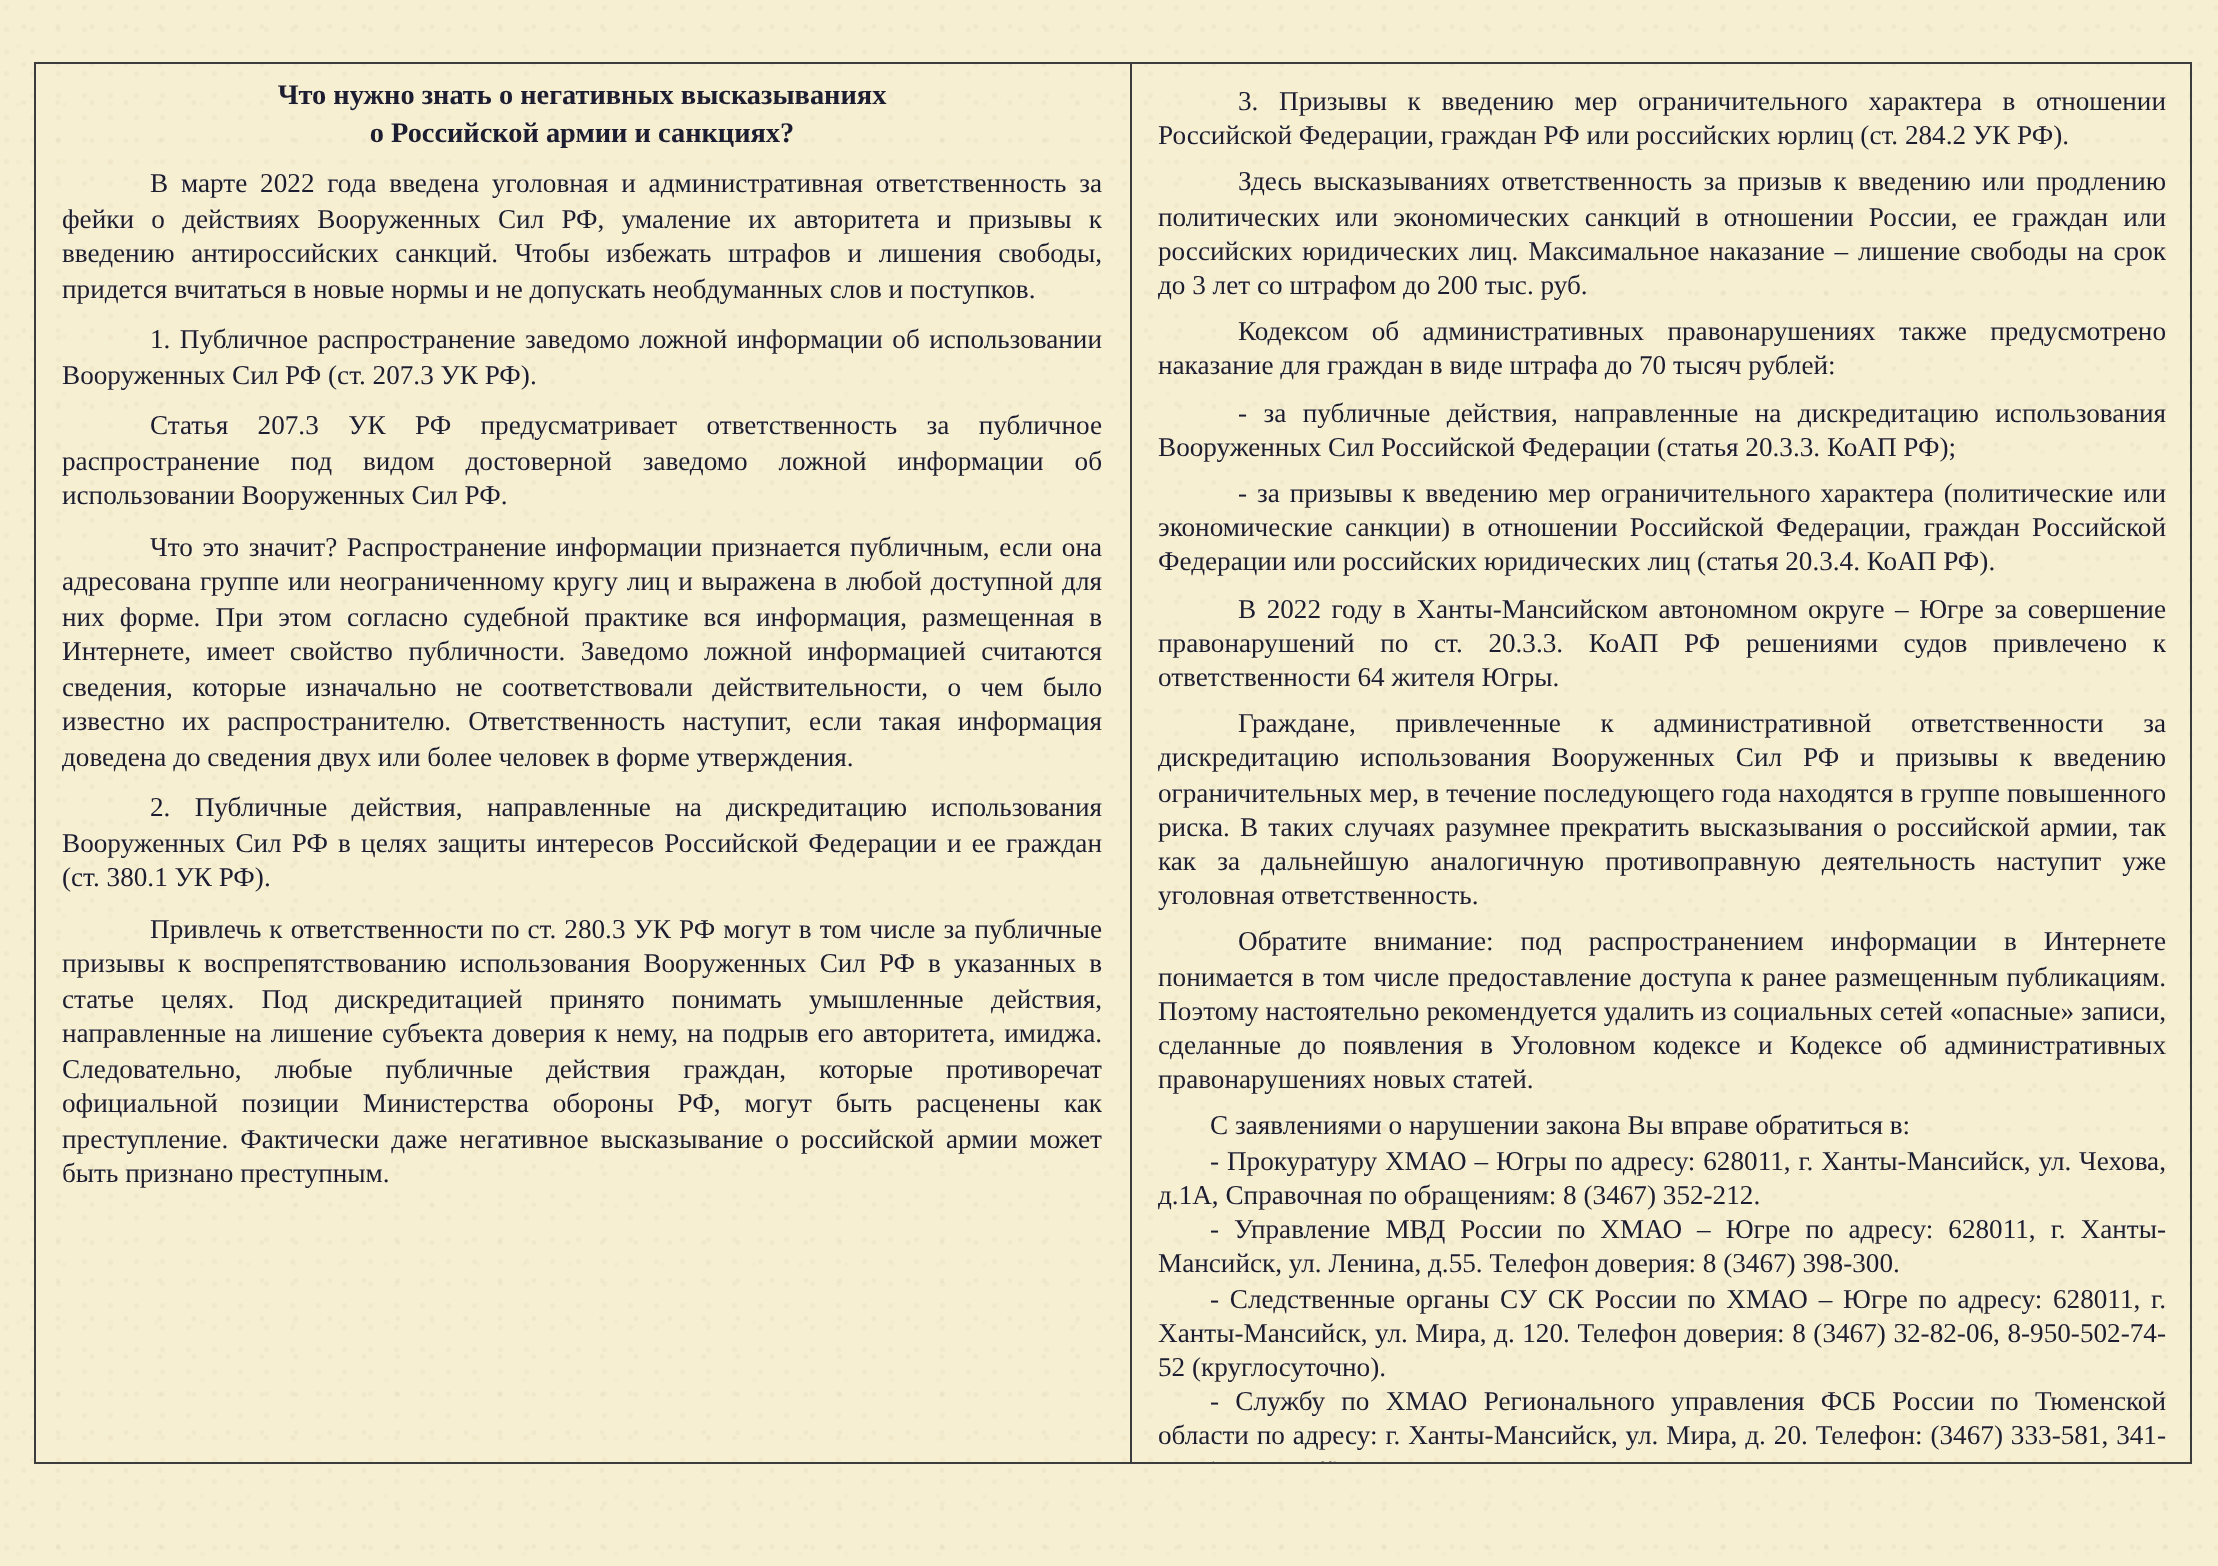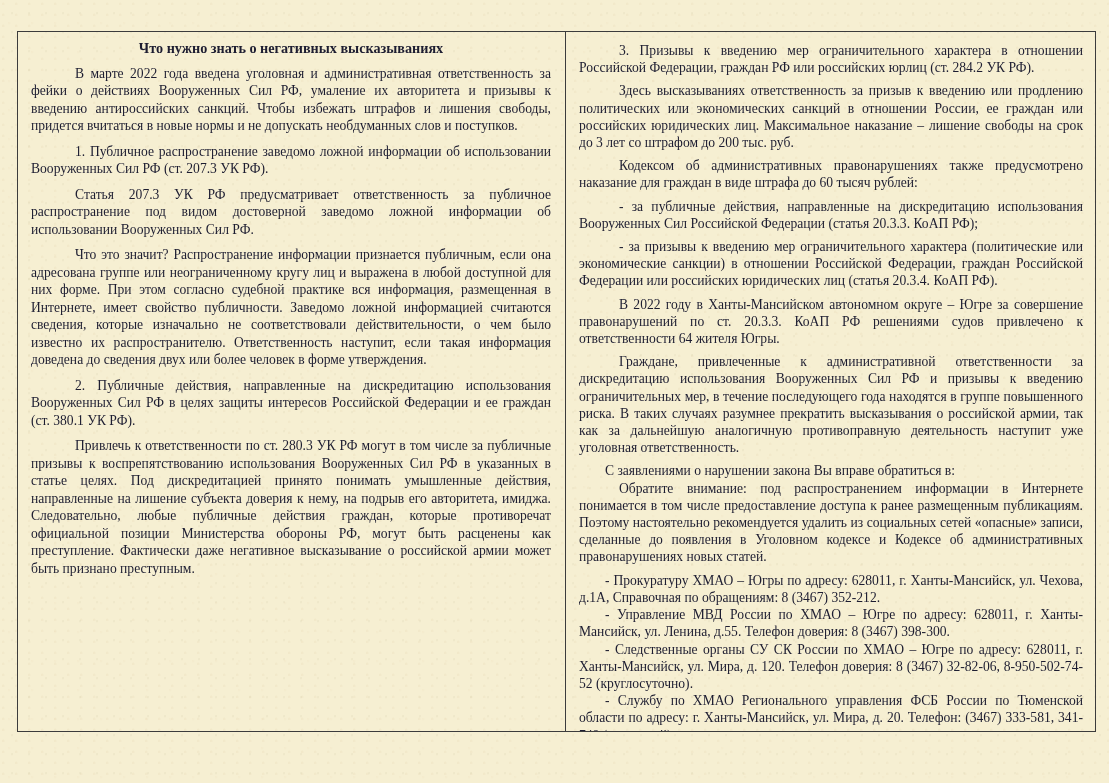--- a/index.html
+++ b/index.html
@@ -41,38 +41,39 @@
   .b{font-weight:normal;}
 </style>
 </head>
 <body>
 
 <div class="sheet">
   <div class="docbox">
     <div class="col col-left" id="col-left">
         <div class="doc-title">
           <div class="title-line">Что нужно знать о негативных высказываниях</div>
+          <div class="title-line">о Российской армии и санкциях?</div>
         </div>
         <p class="para"><span>В марте 2022 года введена уголовная и административная ответственность за фейки о действиях Вооруженных Сил РФ, умаление их авторитета и призывы к введению антироссийских санкций. Чтобы избежать штрафов и лишения свободы, придется вчитаться в новые нормы и не допускать необдуманных слов и поступков.</span></p>
         <p class="para"><span class="b">1. Публичное распространение заведомо ложной информации об использовании Вооруженных Сил РФ (ст. 207.3 УК РФ).</span></p>
         <p class="para"><span>Статья 207.3 УК РФ предусматривает ответственность за публичное распространение под видом достоверной заведомо ложной информации об использовании Вооруженных Сил РФ.</span></p>
         <p class="para"><span>Что это значит? Распространение информации признается публичным, если она адресована группе или неограниченному кругу лиц и выражена в любой доступной для них форме. При этом согласно судебной практике вся информация, размещенная в Интернете, имеет свойство публичности. Заведомо ложной информацией считаются сведения, которые изначально не соответствовали действительности, о чем было известно их распространителю. Ответственность наступит, если такая информация доведена до сведения двух или более человек в форме утверждения.</span></p>
         <p class="para"><span class="b">2. Публичные действия, направленные на дискредитацию использования Вооруженных Сил РФ в целях защиты интересов Российской Федерации и ее граждан (ст. 380.1 УК РФ).</span></p>
         <p class="para"><span>Привлечь к ответственности по ст. 280.3 УК РФ могут в том числе за публичные призывы к воспрепятствованию использования Вооруженных Сил РФ в указанных в статье целях. Под дискредитацией принято понимать умышленные действия, направленные на лишение субъекта доверия к нему, на подрыв его авторитета, имиджа. Следовательно, любые публичные действия граждан, которые противоречат официальной позиции Министерства обороны РФ, могут быть расценены как преступление. Фактически даже негативное высказывание о российской армии может быть признано преступным.</span></p>
       </div>
     <div class="divider"></div>
     <div class="col col-right" id="col-right">
         <p class="para"><span class="b">3. Призывы к введению мер ограничительного характера в отношении Российской Федерации, граждан РФ или российских юрлиц (ст. 284.2 УК РФ).</span></p>
         <p class="para"><span>Здесь высказываниях ответственность за призыв к введению или продлению политических или экономических санкций в отношении России, ее граждан или российских юридических лиц. </span><span class="b">Максимальное наказание – лишение свободы на срок до 3 лет со штрафом до 200 тыс. руб.</span></p>
-        <p class="para"><span class="b">Кодексом об административных правонарушениях также предусмотрено наказание для граждан в виде штрафа до 60 тысяч рублей:</span></p>
+        <p class="para"><span class="b">Кодексом об административных правонарушениях также предусмотрено наказание для граждан в виде штрафа до 70 тысяч рублей:</span></p>
         <p class="para"><span>- за публичные действия, направленные на дискредитацию использования Вооруженных Сил Российской Федерации (</span><span class="b">статья 20.3.3. КоАП РФ</span><span>);</span></p>
         <p class="para"><span>- за призывы к введению мер ограничительного характера (политические или экономические санкции) в отношении Российской Федерации, граждан Российской Федерации или российских юридических лиц (</span><span class="b">статья 20.3.4. КоАП РФ</span><span>).</span></p>
         <p class="para"><span class="b">В 2022 году в Ханты-Мансийском автономном округе – Югре за совершение правонарушений по ст. 20.3.3. КоАП РФ решениями судов привлечено к ответственности 64 жителя Югры.</span></p>
         <p class="para"><span>Граждане, привлеченные к административной ответственности за дискредитацию использования Вооруженных Сил РФ и призывы к введению ограничительных мер, в течение последующего года находятся в группе повышенного риска. В таких случаях разумнее прекратить высказывания о российской армии, так как за дальнейшую аналогичную противоправную деятельность наступит уже уголовная ответственность.</span></p>
+        <p class="para"><span>Обратите внимание: под распространением информации в Интернете понимается в том числе предоставление доступа к ранее размещенным публикациям. Поэтому настоятельно рекомендуется удалить из социальных сетей «опасные» записи, сделанные до появления в Уголовном кодексе и Кодексе об административных правонарушениях новых статей.</span></p>
         <p class="para small-indent tight"><span class="b">С заявлениями о нарушении закона Вы вправе обратиться в:</span></p>
-        <p class="para"><span>Обратите внимание: под распространением информации в Интернете понимается в том числе предоставление доступа к ранее размещенным публикациям. Поэтому настоятельно рекомендуется удалить из социальных сетей «опасные» записи, сделанные до появления в Уголовном кодексе и Кодексе об административных правонарушениях новых статей.</span></p>
         <p class="para small-indent tight"><span>- Прокуратуру ХМАО – Югры по адресу: 628011, г. Ханты-Мансийск, ул. Чехова, д.1А, Справочная по обращениям: 8 (3467) 352-212.</span></p>
         <p class="para small-indent tight"><span>- Управление МВД России по ХМАО – Югре по адресу: 628011, г. Ханты-Мансийск, ул. Ленина, д.55. Телефон доверия: 8 (3467) 398-300.</span></p>
         <p class="para small-indent tight"><span>- Следственные органы СУ СК России по ХМАО – Югре по адресу: 628011, г. Ханты-Мансийск, ул. Мира, д. 120. Телефон доверия: 8 (3467) 32-82-06, 8-950-502-74-52 (круглосуточно).</span></p>
         <p class="para small-indent tight"><span>- Службу по ХМАО Регионального управления ФСБ России по Тюменской области по адресу: г. Ханты-Мансийск, ул. Мира, д. 20. Телефон: (3467) 333-581, 341-748 (дежурный).</span></p>
       </div>
   </div>
 </div>
 
 </body></html>

